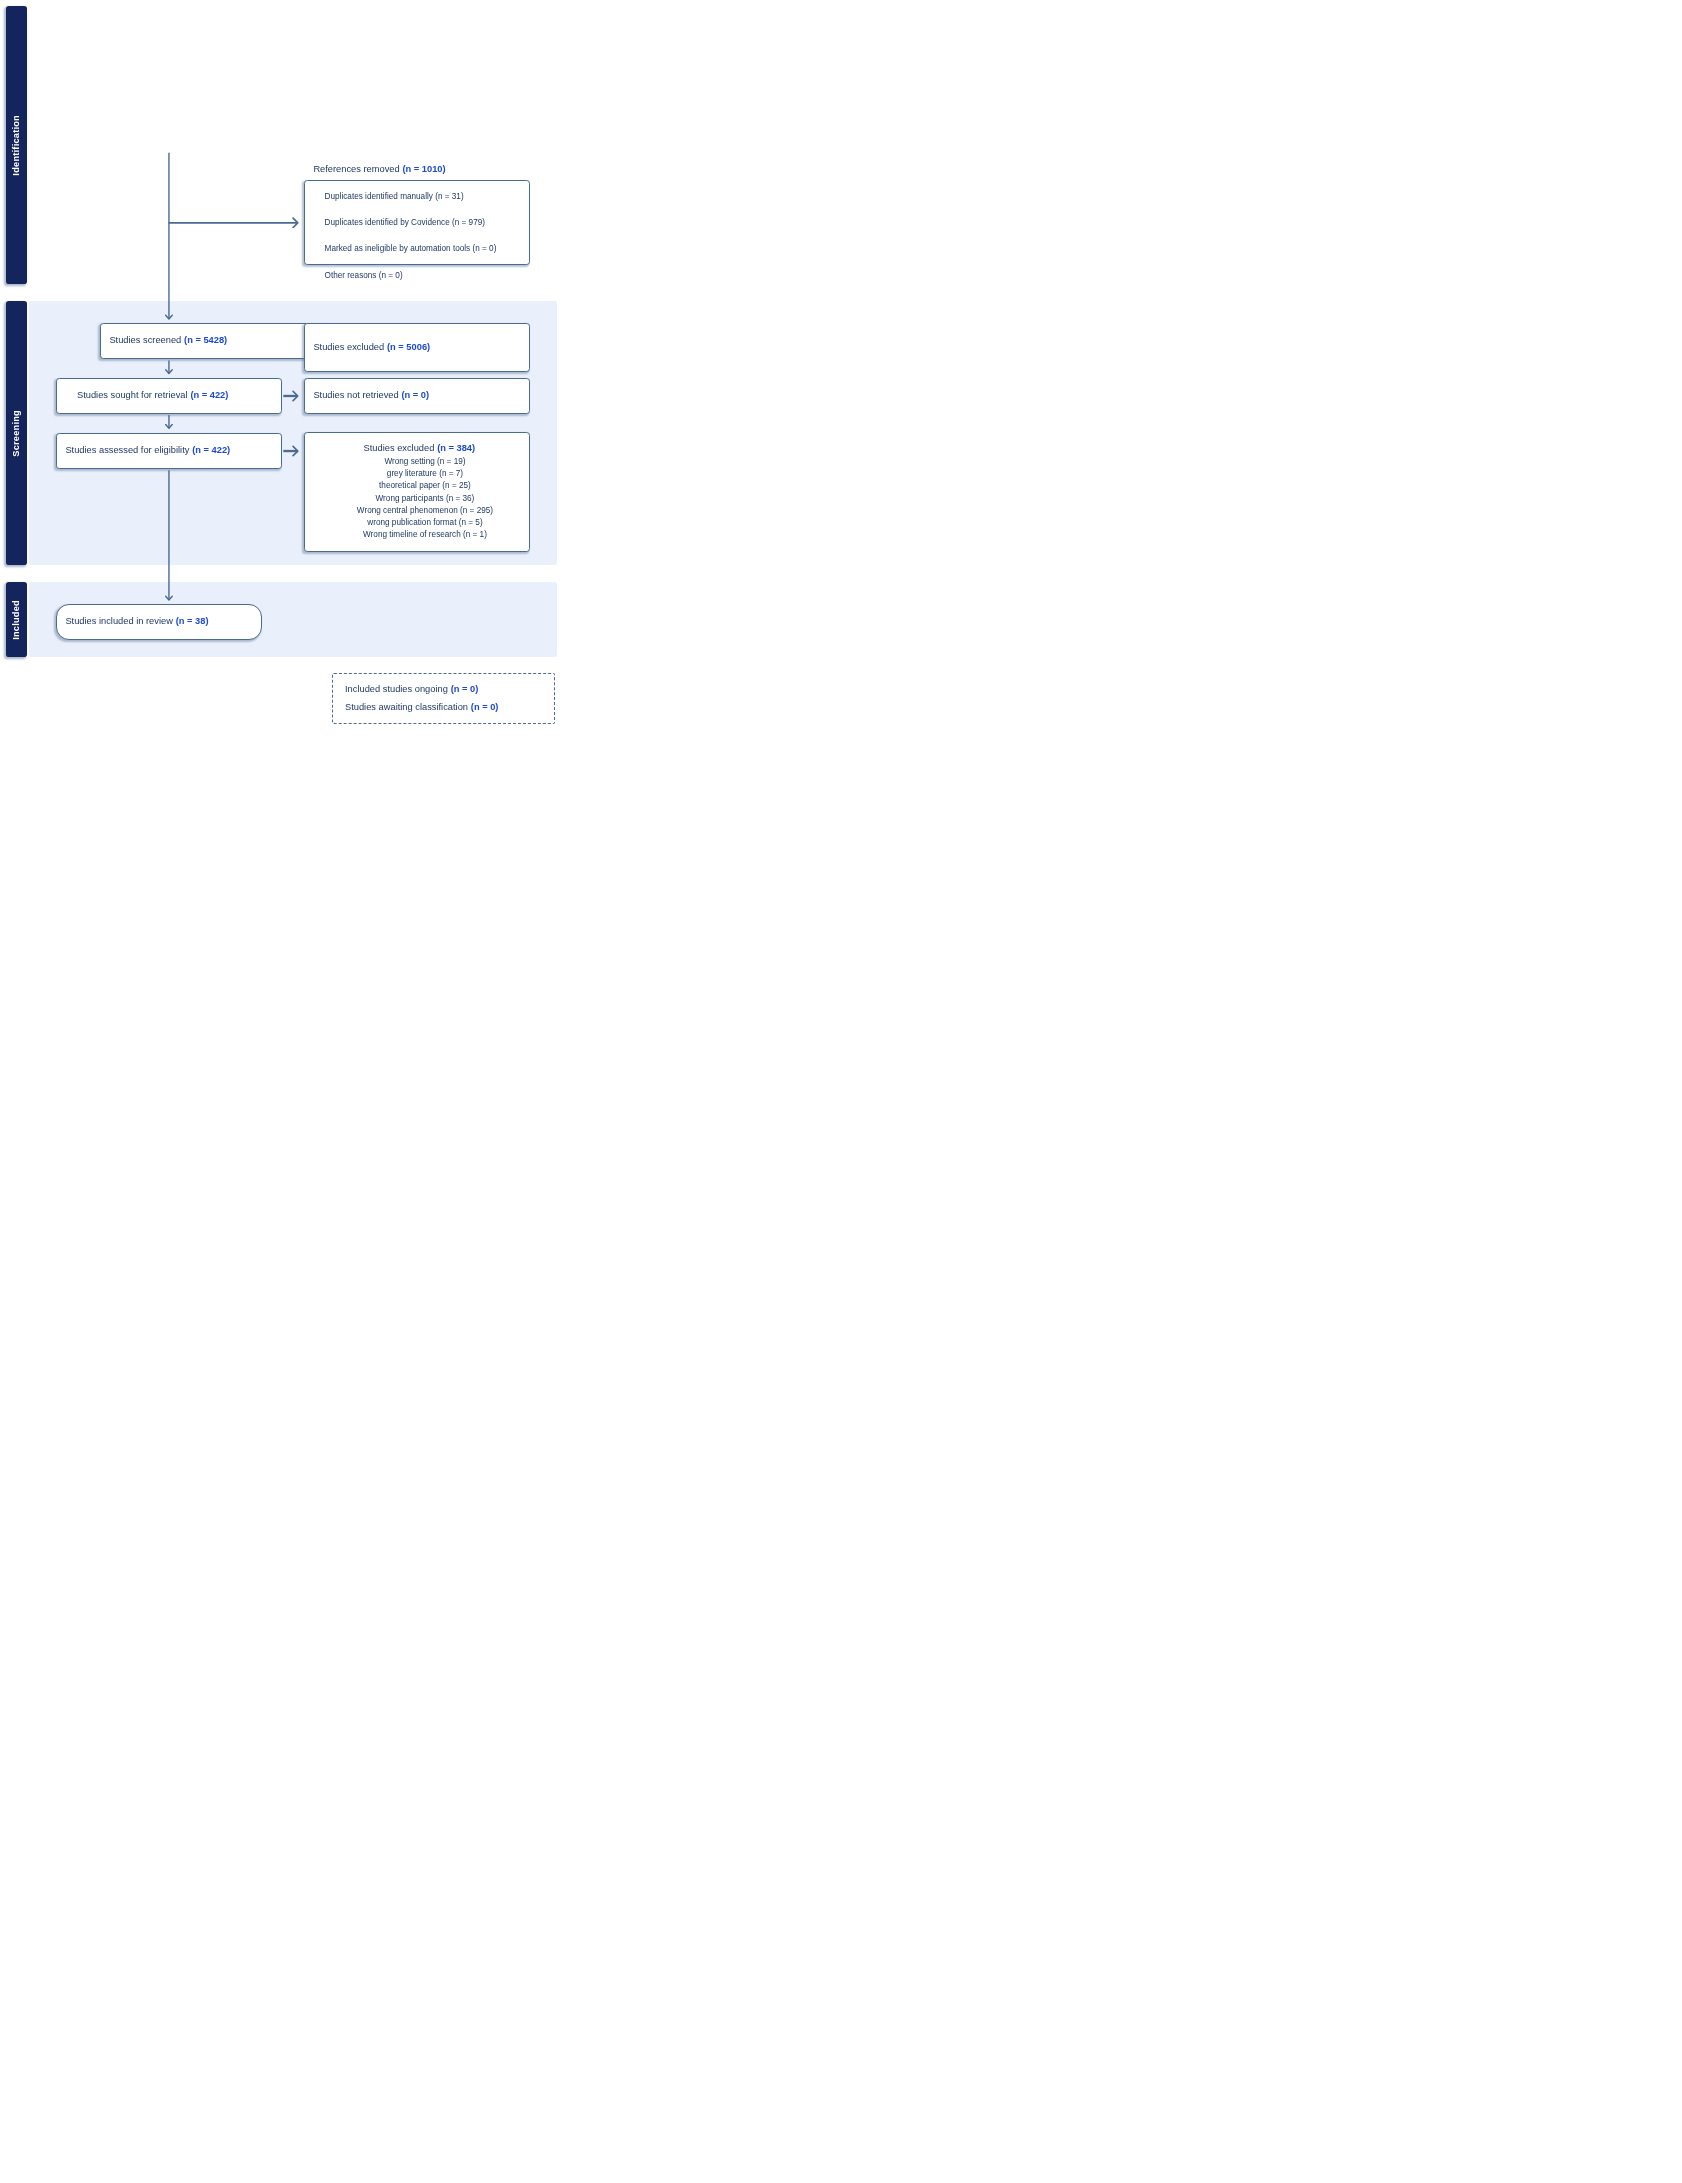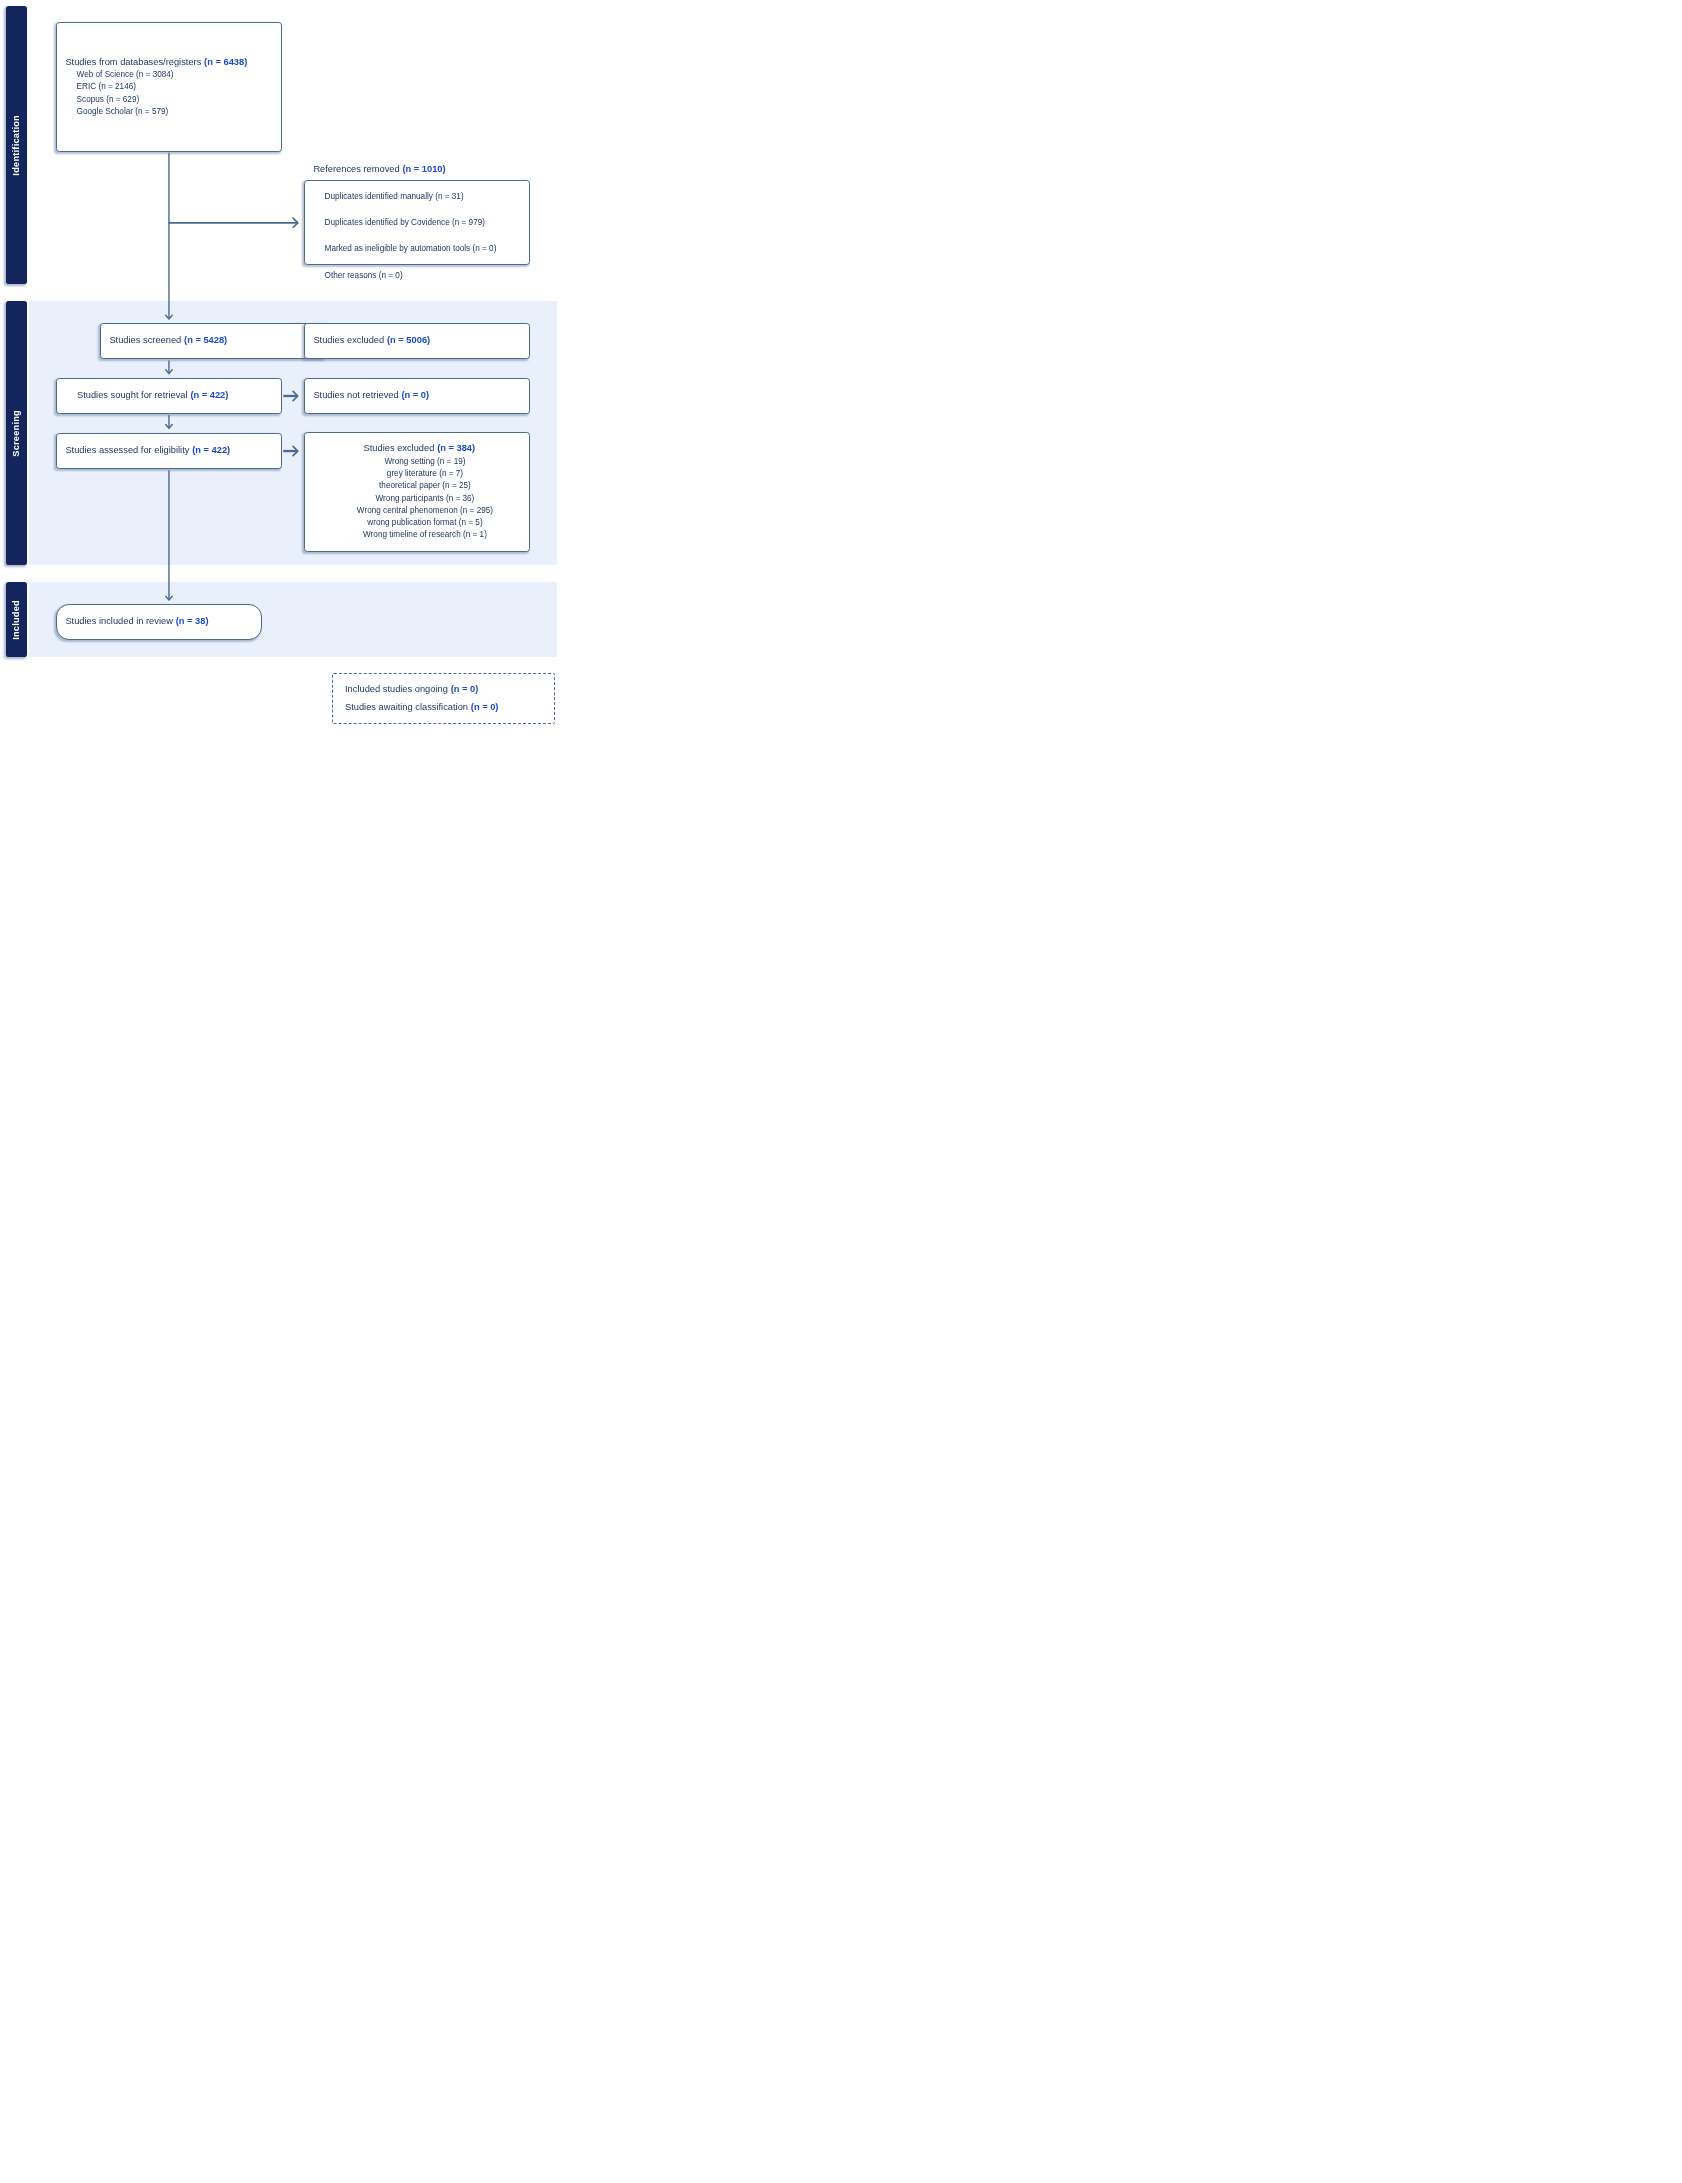--- a/index.html
+++ b/index.html
@@ -76,47 +76,38 @@
     <line x1="362" y1="327" x2="362" y2="683" stroke="#4a6a92" stroke-width="3" marker-end="url(#chev-sm)"></line>
     <line x1="361" y1="477" x2="638" y2="477" stroke="#4a6a92" stroke-width="3.5" marker-end="url(#chev-lg)"></line>
     <line x1="362" y1="772" x2="362" y2="800" stroke="#4a6a92" stroke-width="3" marker-end="url(#chev-sm)"></line>
     <line x1="362" y1="889" x2="362" y2="917" stroke="#4a6a92" stroke-width="3" marker-end="url(#chev-sm)"></line>
     <line x1="362" y1="1007" x2="362" y2="1285" stroke="#4a6a92" stroke-width="3" marker-end="url(#chev-sm)"></line>
     <line x1="607" y1="731" x2="638" y2="731" stroke="#4a6a92" stroke-width="5" marker-end="url(#chev-lg)"></line>
     <line x1="607" y1="848" x2="638" y2="848" stroke="#4a6a92" stroke-width="5" marker-end="url(#chev-lg)"></line>
     <line x1="607" y1="966" x2="638" y2="966" stroke="#4a6a92" stroke-width="5" marker-end="url(#chev-lg)"></line>
   </svg>
 
-  <div class="box" style="left:56px;top:22px;width:226px;height:130px;">
-    <div class="title">
-      <span>Studies from databases/registers</span><span class="n">(n = 6438)</span>
-    </div>
-    <div class="sub">Web of Science (n = 3084)</div>
-    <div class="sub">ERIC (n = 2146)</div>
-    <div class="sub">Scopus (n = 629)</div>
-    <div class="sub">Google Scholar (n = 579)</div>
-  </div>
 
   <div class="box" style="left:304px;top:180px;width:226px;height:85px;gap:14px;">
     <div class="title">
       <span>References removed</span><span class="n">(n = 1010)</span>
     </div>
     <div class="sub">Duplicates identified manually (n = 31)</div>
     <div class="sub">Duplicates identified by Covidence (n = 979)</div>
     <div class="sub">Marked as ineligible by automation tools (n = 0)</div>
     <div class="sub">Other reasons (n = 0)</div>
   </div>
 
   <div class="box" style="left:56px;top:323px;width:226px;height:36px;margin-left:44px;">
     <div class="title">
       <span>Studies screened</span><span class="n">(n = 5428)</span>
     </div>
   </div>
 
-  <div class="box" style="left:304px;top:323px;width:226px;height:36px;">
+  <div class="box" style="left:304px;top:323px;width:226px;height:49px;">
     <div class="title">
       <span>Studies excluded</span><span class="n">(n = 5006)</span>
     </div>
   </div>
 
   <div class="box" style="left:56px;top:378px;width:226px;height:36px;padding-left:20px;">
     <div class="title">
       <span>Studies sought for retrieval</span><span class="n">(n = 422)</span>
     </div>
   </div>

